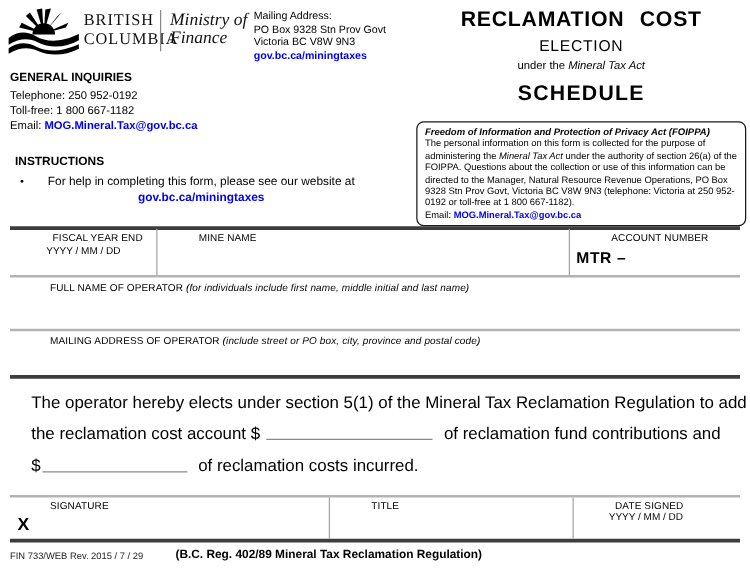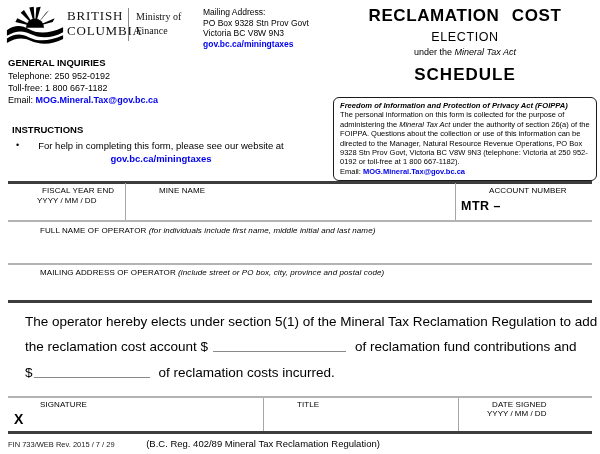--- a/index.html
+++ b/index.html
@@ -21,21 +21,21 @@
   .wordmark {
     left: 67px; top: 9px;
     font-family: "Liberation Serif", serif;
     font-size: 13px; line-height: 14.5px;
     letter-spacing: 0.8px; color: #111;
   }
   .header-divider { left: 128px; top: 8px; width: 1px; height: 33px; background: #8a8a8a; }
   .ministry {
     left: 136px; top: 10px;
     font-family: "Liberation Serif", serif;
-    font-size: 10px; line-height: 14px; color: #111;
+    font-size: 14px; line-height: 14px; color: #111; font-style: italic;
   }
   .mailing { left: 203px; top: 7px; font-size: 8.5px; line-height: 10.5px; }
   .title-block { left: 338px; top: 6px; width: 254px; text-align: center; }
   .title-line1 { font-size: 17px; font-weight: bold; letter-spacing: 0.6px; word-spacing: 7px; }
   .title-line2 { font-size: 12.5px; font-weight: normal; letter-spacing: 0.6px; margin-top: 4px; }
   .title-sub { font-size: 9px; margin-top: 3px; }
   .title-schedule { font-size: 17px; font-weight: bold; letter-spacing: 1px; margin-top: 8px; }
 
   
   .gen-inq { left: 8px; top: 57px; font-size: 9px; line-height: 12px; }
@@ -69,21 +69,21 @@
 
   
   .statement { left: 25px; top: 303px; width: 552px; font-size: 13.5px; }
   .statement .sline { height: 25.5px; display: flex; align-items: flex-end; white-space: pre; }
   .blank { display: inline-block; border-bottom: 1.3px solid #8a8a8a; height: 14px; }
   .blank-a { width: 133px; margin: 0 9px 2px 5px; }
   .blank-b { width: 116px; margin: 0 9px 2px 1px; }
 
   
   .footer-left { left: 8px; top: 440px; font-size: 7.5px; color: #222; text-align: right; }
-  .footer-center { left: 0; top: 438px; width: 526px; text-align: center; font-size: 9.5px; }
+  .footer-center { left: 0; top: 438px; width: 526px; text-align: center; font-size: 9.5px; font-weight: bold; }
 
   
   .field-region { position: absolute; }
 </style>
 </head>
 <body>
 
 <svg class="abs logo-svg" width="58" height="40" viewBox="0 0 64 44" aria-hidden="true">
   <g fill="#000">
     <polygon points="32,25 12.5,15.6 10.3,19.9"></polygon>

